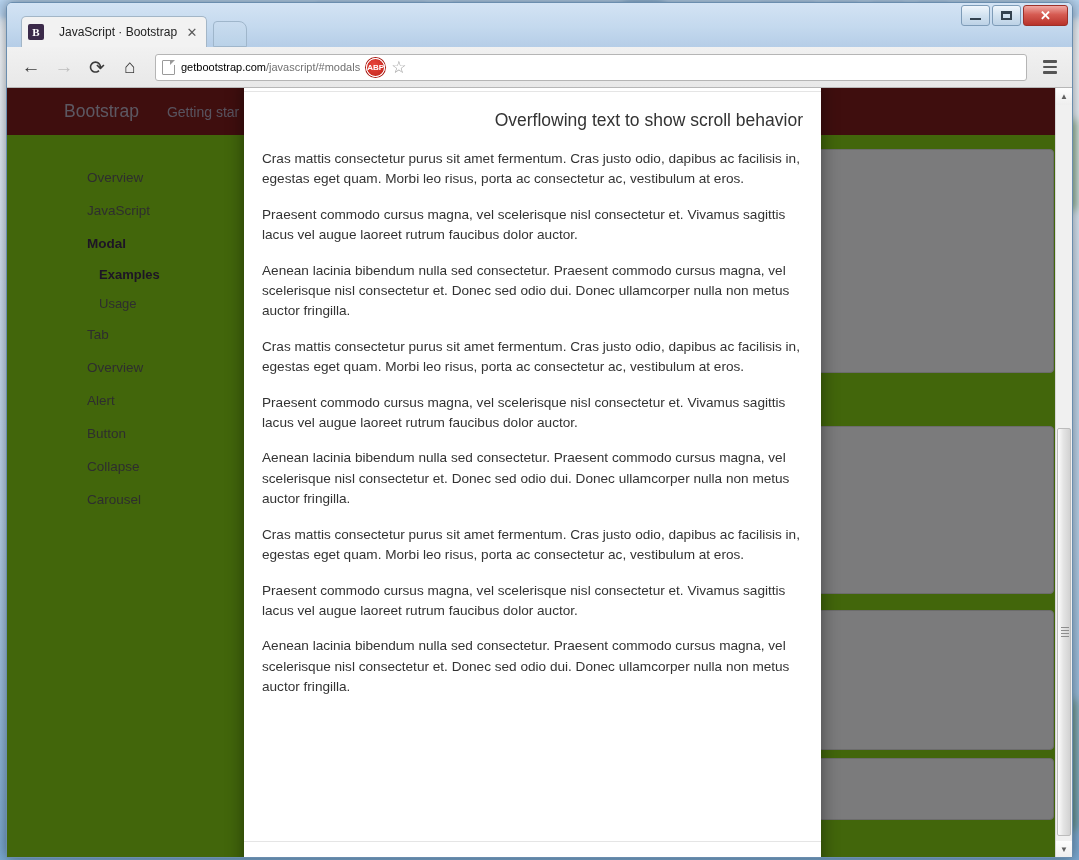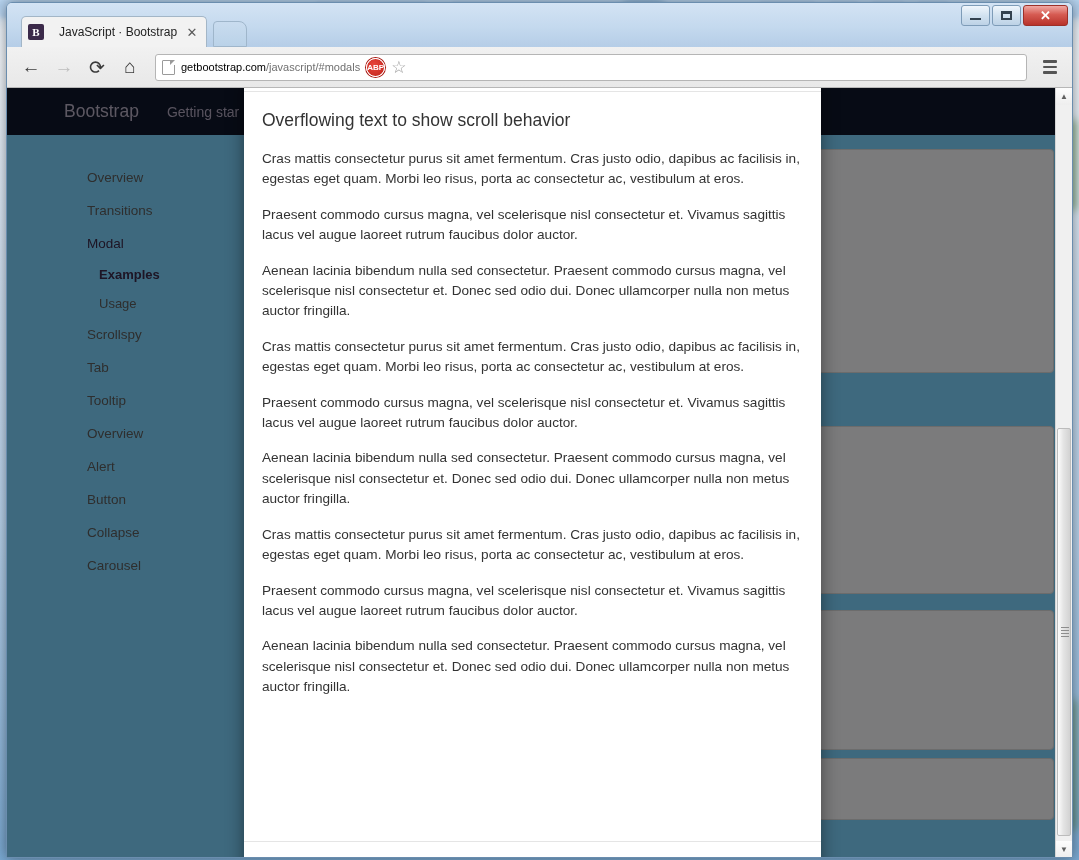--- a/index.html
+++ b/index.html
@@ -158,31 +158,31 @@
   #viewport {
     position: relative;
     height: 770px;
     background: #fff;
     overflow: hidden;
   }
 
   
   #site { position:absolute; inset:0; background:#fff; }
   #navbar {
-    height: 47px; background: #0f172a;
+    height: 47px; background: #7f1d1d;
     display:flex; align-items:center; padding-left: 57px; gap: 28px;
   }
   #navbar .brand { color:#b9b0c4; font-size:17.5px; }
   #navbar .nav-link { color:#b0a6bd; font-size:14px; }
 
-  #page-body { position:relative; height: 723px; background:#7dd3fc; }
+  #page-body { position:relative; height: 723px; background:#84cc16; }
 
   #sidebar { position:absolute; left:62px; top:26px; width:150px; }
   .side-item { font-size: 13.5px; color:#5c5c5c; padding: 9px 0 9px 18px; }
-  .side-item.active { color:#3b2a4a; font-weight:normal; }
+  .side-item.active { color:#3b2a4a; font-weight:bold; }
   .side-item.sub { padding-left: 30px; font-size:13px; padding-top:7px; padding-bottom:7px; }
   .side-item.sub.active { color:#3b2a4a; font-weight:bold; }
 
   #content { position:absolute; left:252px; top:14px; right:18px; }
   .codeblock {
     border:1px solid #d8d8d8; border-radius:4px;
     background:#f7f7f9;
     padding: 11px 14px;
     font-family:"Liberation Mono", monospace;
     font-size: 12.5px; line-height: 19px;
@@ -214,20 +214,21 @@
     border-bottom: 1px solid #e5e5e5;
   }
   #modal-body {
     flex: 1 1 auto;
     padding: 18px 18px 20px 18px;
     overflow: hidden;
   }
   #modal-body h4 {
     font-size: 17.5px; font-weight: normal; color:#333;
     margin-bottom: 18px;
+    text-align: right;
   }
   #modal-body p {
     font-size: 13.6px; line-height: 20.4px; color: #333;
     margin-bottom: 15px;
   }
   #modal-footer {
     flex:0 0 auto;
     height: 67px;
     border-top: 1px solid #e5e5e5;
     display:flex; align-items:center; justify-content:flex-end;
@@ -336,27 +337,25 @@
     <div id="site">
       <div id="navbar">
         <span class="brand">Bootstrap</span>
         <span class="nav-link">Getting star</span>
       </div>
 
       <div id="page-body">
 
         <div id="sidebar">
           <div class="side-item">Overview</div>
-          <div class="side-item">Transitions</div>
+          <div class="side-item">JavaScript</div>
           <div class="side-item active">Modal</div>
           <div class="side-item sub active">Examples</div>
           <div class="side-item sub">Usage</div>
-          <div class="side-item">Scrollspy</div>
           <div class="side-item">Tab</div>
-          <div class="side-item">Tooltip</div>
           <div class="side-item">Overview</div>
           <div class="side-item">Alert</div>
           <div class="side-item">Button</div>
           <div class="side-item">Collapse</div>
           <div class="side-item">Carousel</div>
         </div>
 
         <div id="content">
           <div class="codeblock" style="height:224px;padding-top:130px;">al"&gt;Close&lt;/button&gt;
 ton&gt;</div>

